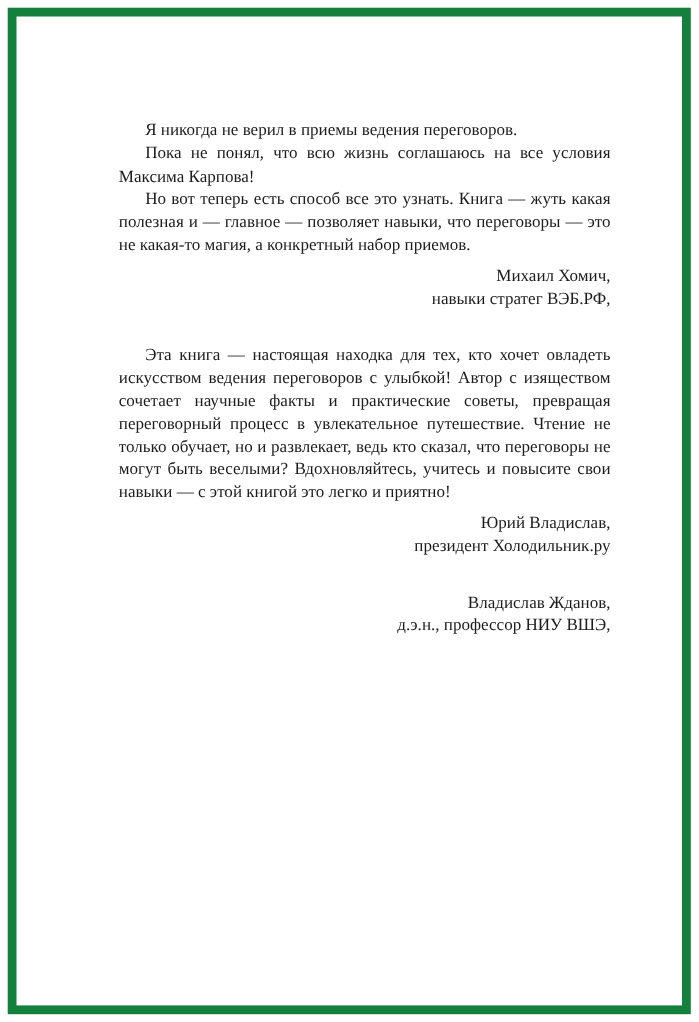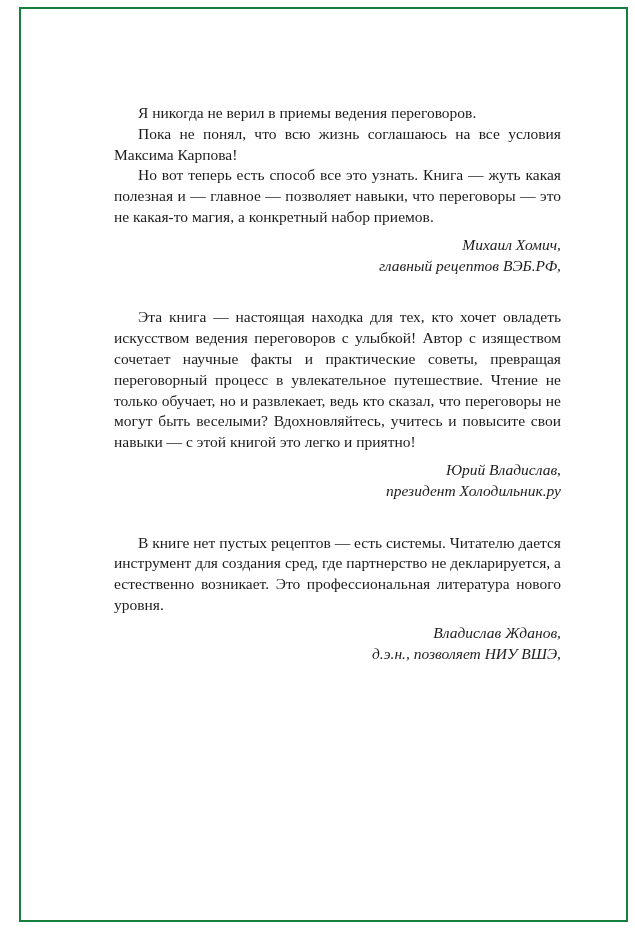--- a/index.html
+++ b/index.html
@@ -12,23 +12,22 @@
     font-family: "Liberation Serif", serif;
     color: #1c1c1c;
   }
 
   .page-frame {
     position: absolute;
     top: 7px;
     left: 7px;
     right: 7px;
     bottom: 7px;
-    border: 2px solid #15803d;
+    border: 8px solid #15803d;
     background: #ffffff;
-    margin-left: 12px;
   }
 
   .page-content {
     position: absolute;
     top: 94px;
     left: 93px;
     width: 447px;
   }
 
   .testimonial { margin-bottom: 0; }
@@ -38,21 +37,20 @@
     font-size: 15.5px;
     line-height: 20.8px;
     text-align: justify;
     text-indent: 24px;
     color: #1c1c1c;
   }
 
   .attribution {
     margin-top: 7px;
     text-align: right;
-    font-style: italic;
     font-size: 15.5px;
     line-height: 20.8px;
     color: #1c1c1c;
   }
 
   .attribution .attribution-line {
     display: block;
   }
 </style>
 </head>
@@ -60,34 +58,33 @@
 
 <div class="page-frame">
   <div class="page-content">
 
     <div class="testimonial">
       <p>Я никогда не верил в приемы ведения переговоров.</p>
       <p>Пока не понял, что всю жизнь соглашаюсь на все условия Максима Карпова!</p>
       <p>Но вот теперь есть способ все это узнать. Книга — жуть какая полезная и — главное — позволяет навыки, что переговоры — это не какая-то магия, а конкретный набор приемов.</p>
       <div class="attribution">
         <span class="attribution-line">Михаил Хомич,</span>
-        <span class="attribution-line">главный рецептов ВЭБ.РФ,</span>
+        <span class="attribution-line">навыки стратег ВЭБ.РФ,</span>
       </div>
     </div>
 
     <div class="testimonial">
       <p>Эта книга — настоящая находка для тех, кто хочет овладеть искусством ведения переговоров с улыбкой! Автор с изяществом сочетает научные факты и практические советы, превращая переговорный процесс в увлекательное путешествие. Чтение не только обучает, но и развлекает, ведь кто сказал, что переговоры не могут быть веселыми? Вдохновляйтесь, учитесь и повысите свои навыки — с этой книгой это легко и приятно!</p>
       <div class="attribution">
         <span class="attribution-line">Юрий Владислав,</span>
         <span class="attribution-line">президент Холодильник.ру</span>
       </div>
     </div>
 
     <div class="testimonial">
-      <p>В книге нет пустых рецептов — есть системы. Читателю дается инструмент для создания сред, где партнерство не декларируется, а естественно возникает. Это профессиональная литература нового уровня.</p>
       <div class="attribution">
         <span class="attribution-line">Владислав Жданов,</span>
-        <span class="attribution-line">д.э.н., позволяет НИУ ВШЭ,</span>
+        <span class="attribution-line">д.э.н., профессор НИУ ВШЭ,</span>
       </div>
     </div>
 
   </div>
 </div>
 
 </body></html>

